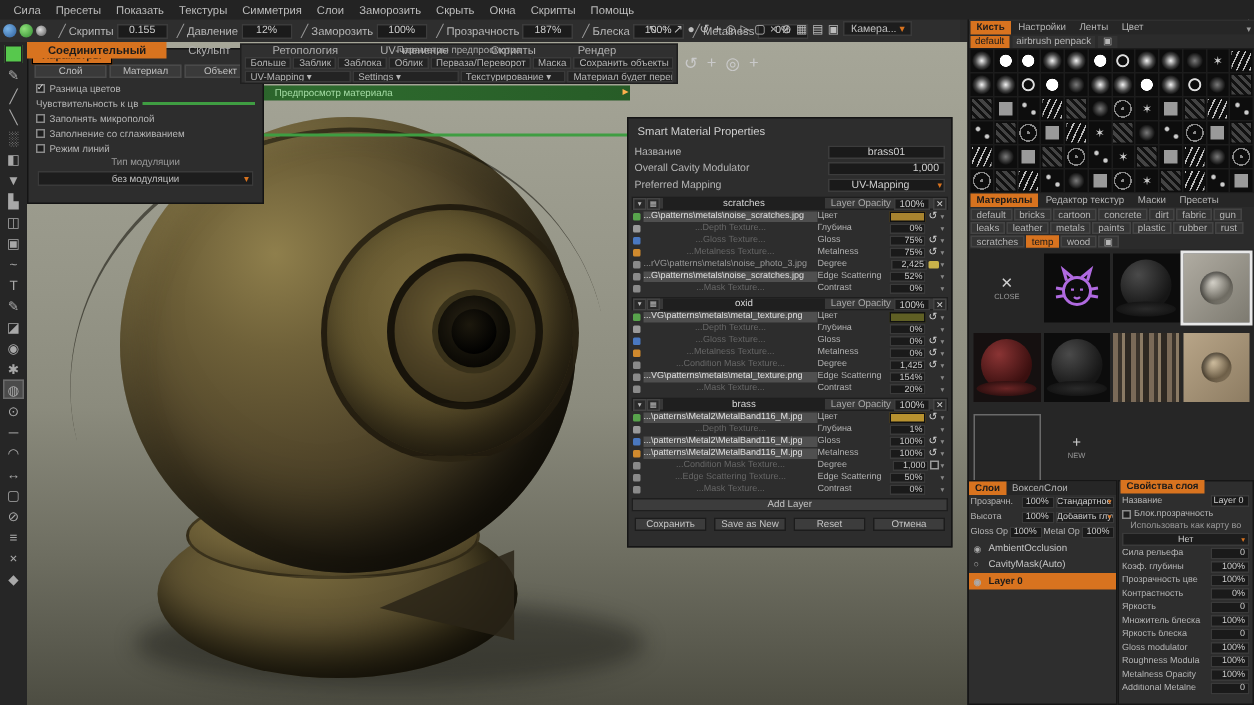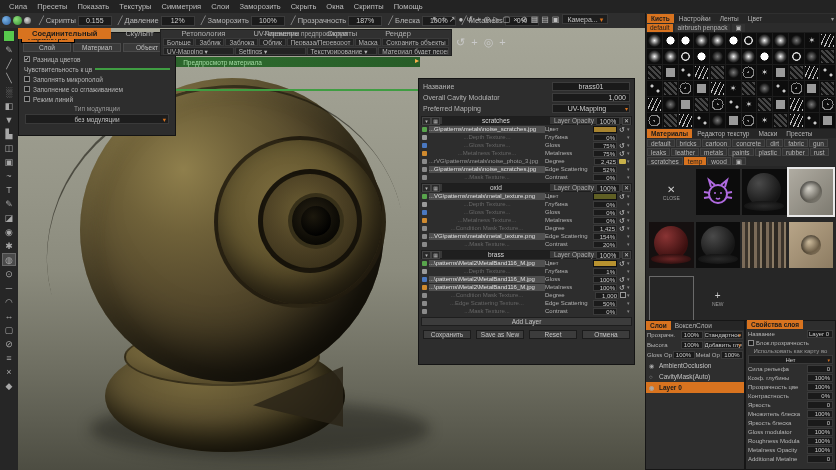--- a/index.html
+++ b/index.html
@@ -378,20 +378,21 @@
         <div class="p-row">
           <span class="p-chk"></span>
           <span>Режим линий</span>
         </div>
         <div class="p-label-c">Тип модуляции</div>
         <div class="p-drop">без модуляции<span class="arr">▾</span></div>
       </div>
   </div>
 
   <div class="smp">
+    <div class="smp-title">Smart Material Properties</div>
     <div class="smp-field-row">
       <span class="lbl">Название</span>
       <span class="smp-input">brass01</span>
     </div>
     <div class="smp-field-row">
       <span class="lbl">Overall Cavity Modulator</span>
       <span class="smp-input" style="text-align:right;padding-right:3px;">1,000</span>
     </div>
     <div class="smp-field-row">
       <span class="lbl">Preferred Mapping</span>

